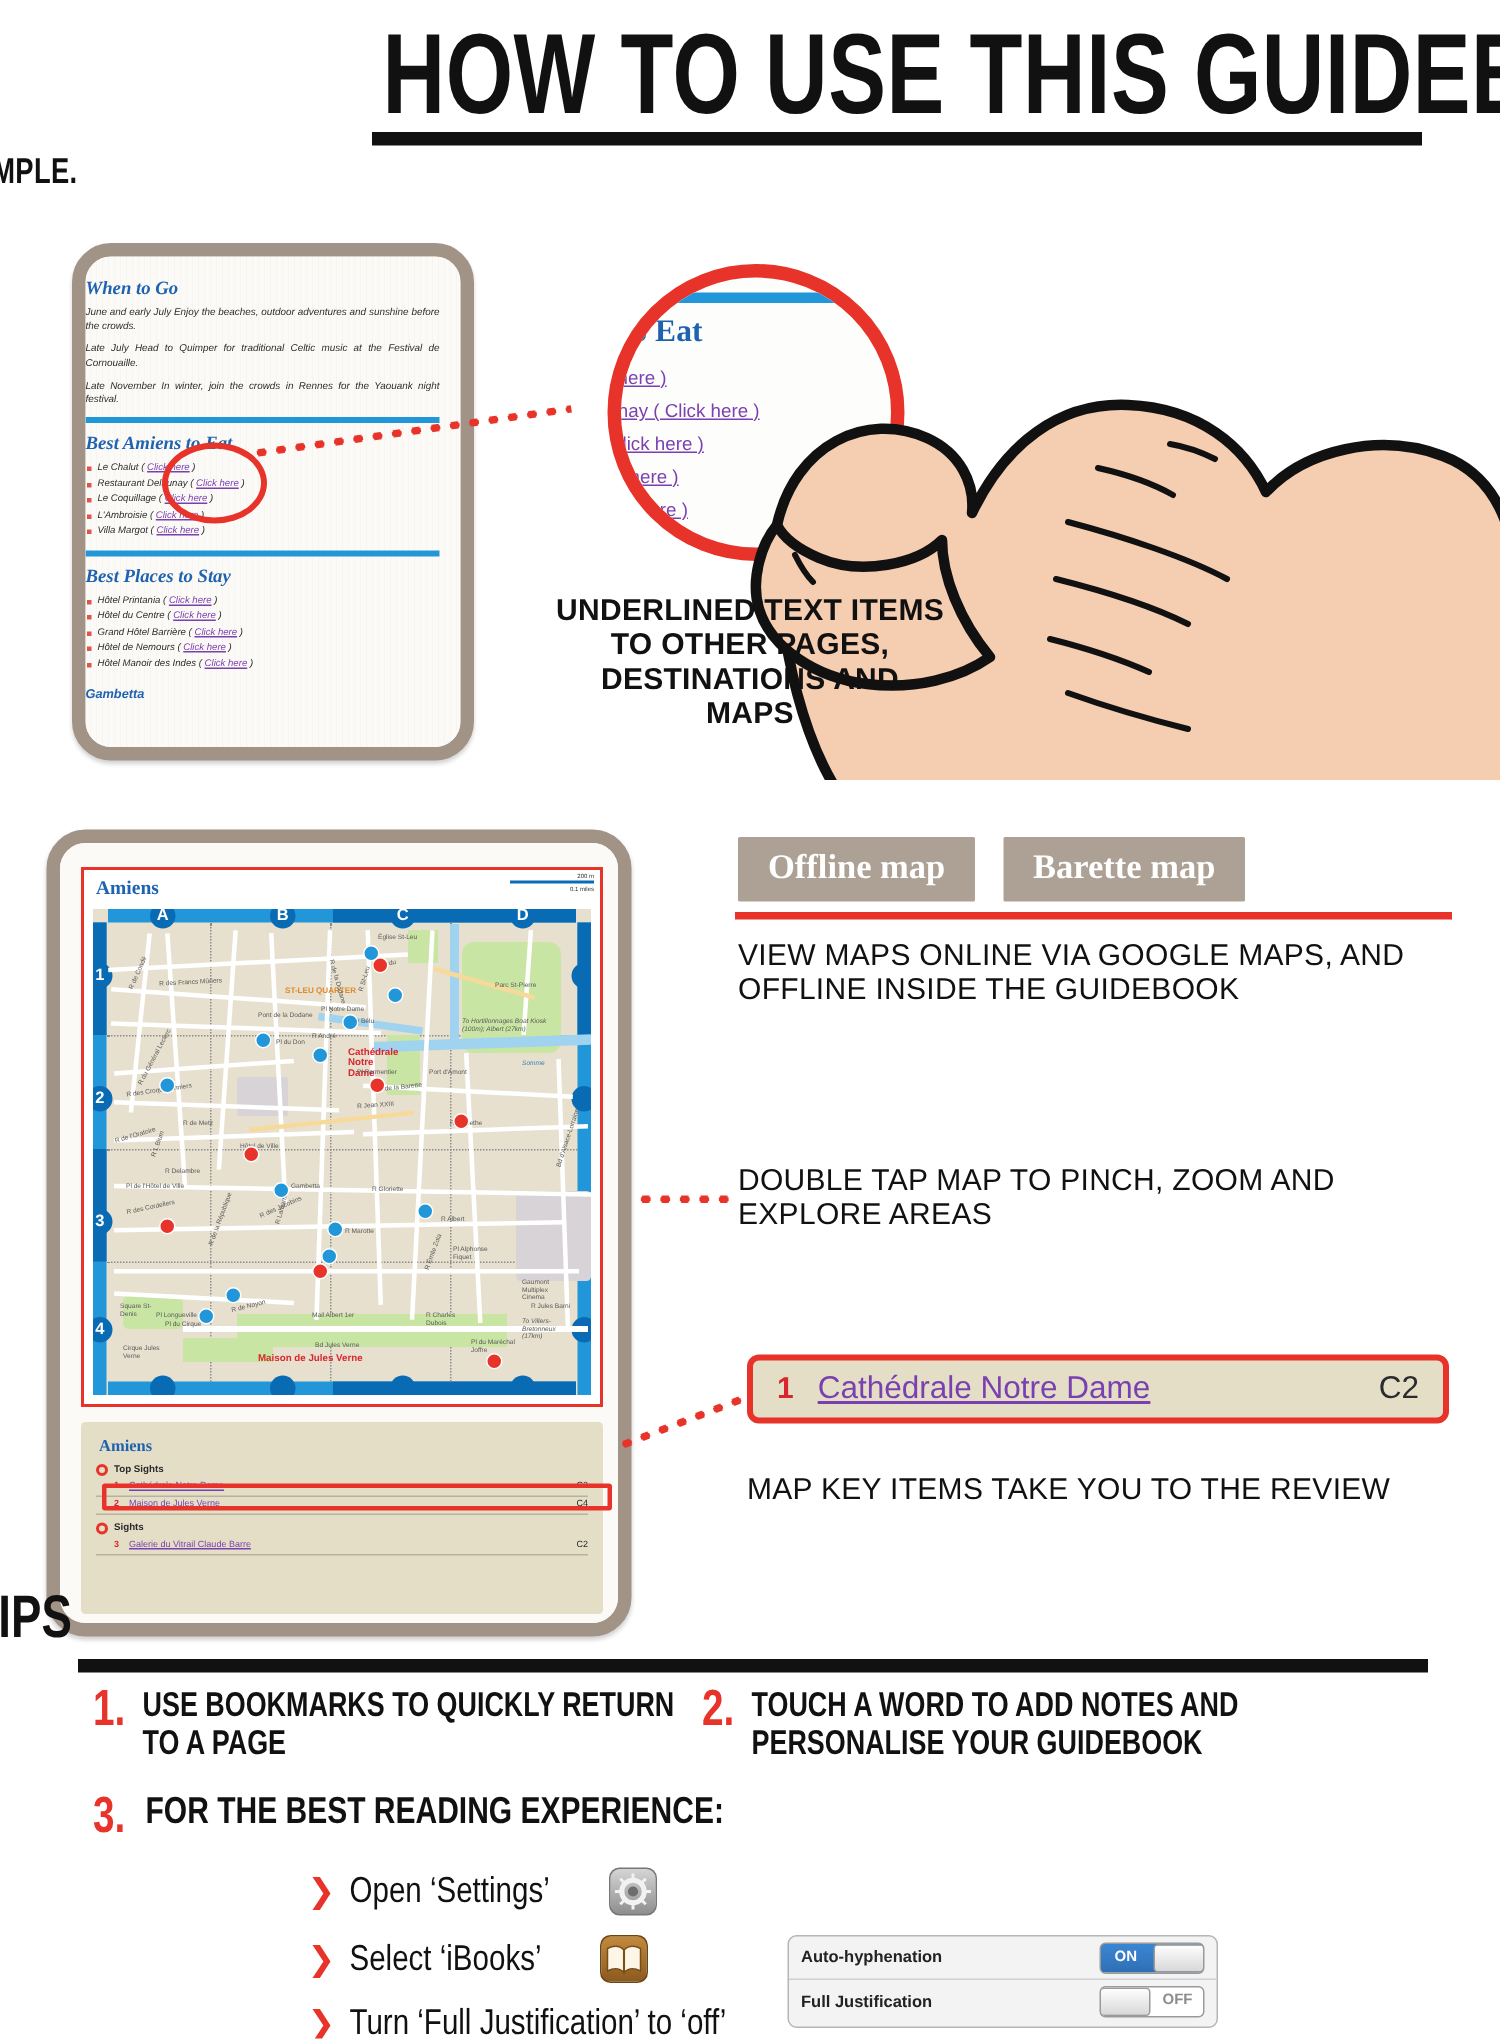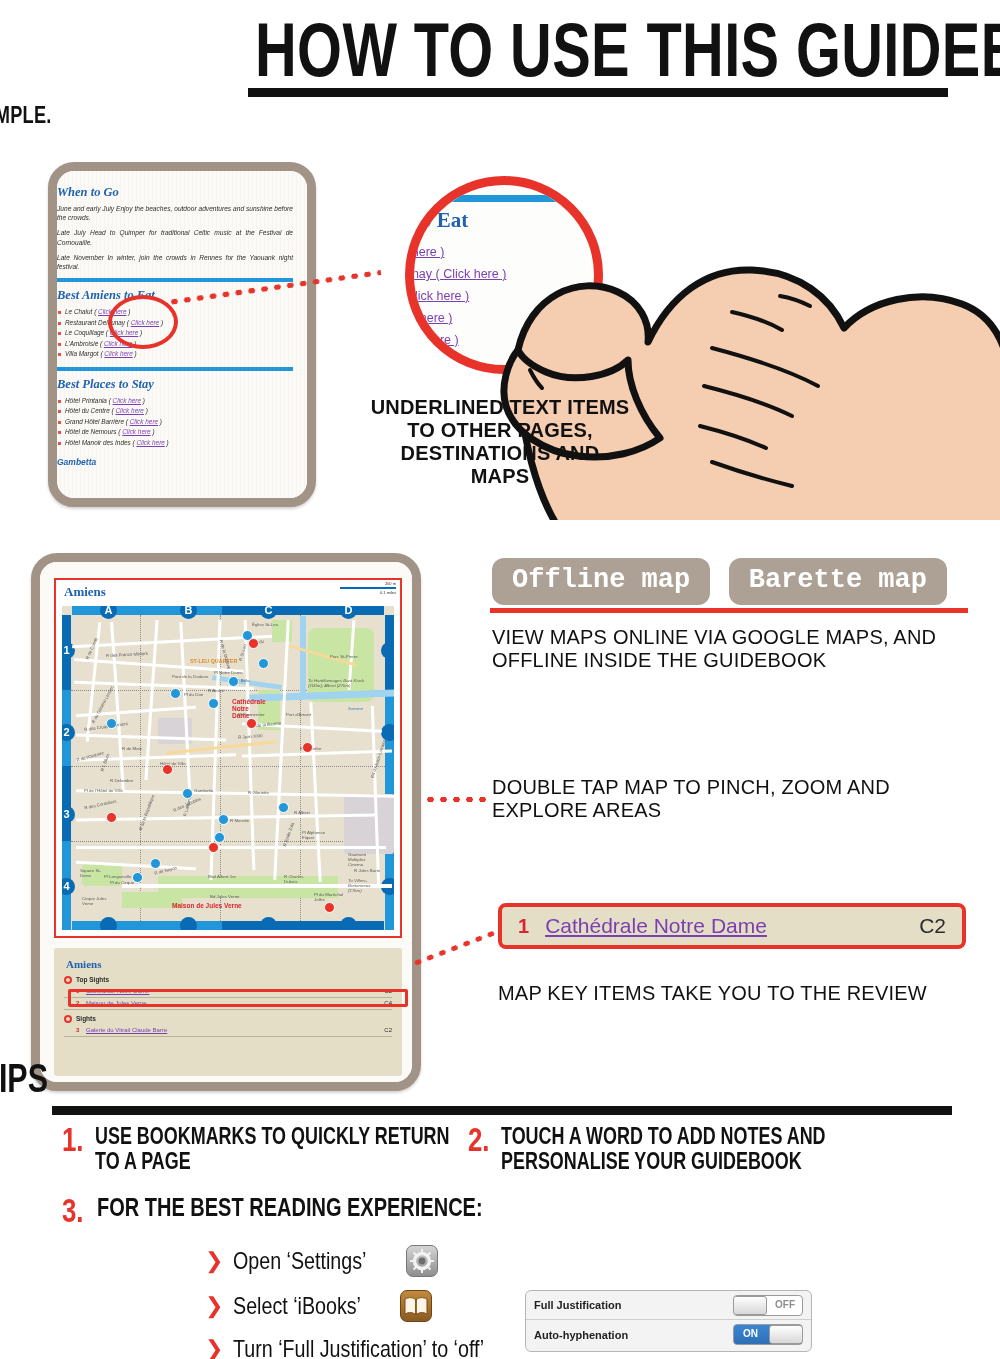--- a/index.html
+++ b/index.html
@@ -82,24 +82,24 @@
   .caption{
     font-size:20px;line-height:23px;color:#111;letter-spacing:.2px;
   }
   #cap-underlined{left:370px;top:396px;width:260px;text-align:center;}
   #cap-maps{left:492px;top:626px;width:470px;}
   #cap-double{left:492px;top:776px;width:400px;}
   #cap-mapkey{left:498px;top:982px;width:470px;}
 
   
   .mapbtn{
-    background:#ada195;color:#ffffff;border-radius:12px;
-    font-size:27px;padding:7px 20px 10px 20px;
+    background:#ada195;color:#ffffff;border-radius:1px;
+    font-size:23px;padding:7px 20px 10px 20px;
     font-weight:bold;display:inline-block;
-    font-family:Liberation Mono, monospace;
+    font-family:Liberation Serif, serif;
   }
   #btnrow{left:492px;top:558px;}
   #btn-underline{left:490px;top:608px;width:478px;height:5px;background:#e8332a;}
 
   
   #page2{left:31px;top:553px;width:390px;height:538px;}
   #map-frame{position:absolute;left:14px;top:16px;width:348px;height:360px;
              border:2px solid #e8332a;background:#ffffff;box-sizing:border-box;}
   #map-title{color:#1f62b0;font-family:"Liberation Serif",serif;font-weight:bold;
              font-size:13px;margin:4px 0 2px 8px;}
@@ -533,26 +533,26 @@
     </span>
   </div>
   <div class="sub-item">
     <span class="chev">❯</span>
     <span class="sub-text cond" style="display:inline-block;transform:scaleX(.82);transform-origin:left center;font-weight:normal">Turn ‘Full Justification’ to ‘off’</span>
   </div>
 </div>
 
 <div class="abs" id="ios-box">
   <div class="ios-row">
+    <span class="ios-label">Auto-hyphenation</span>
+    <span class="toggle on">
+      <span class="knob"></span>
+      <span class="tlabel">ON</span>
+    </span>
+  </div>
+  <div class="ios-row">
     <span class="ios-label">Full Justification</span>
     <span class="toggle off">
       <span class="knob"></span>
       <span class="tlabel">OFF</span>
     </span>
   </div>
-  <div class="ios-row">
-    <span class="ios-label">Auto-hyphenation</span>
-    <span class="toggle on">
-      <span class="knob"></span>
-      <span class="tlabel">ON</span>
-    </span>
-  </div>
 </div>
 
 </body></html>

